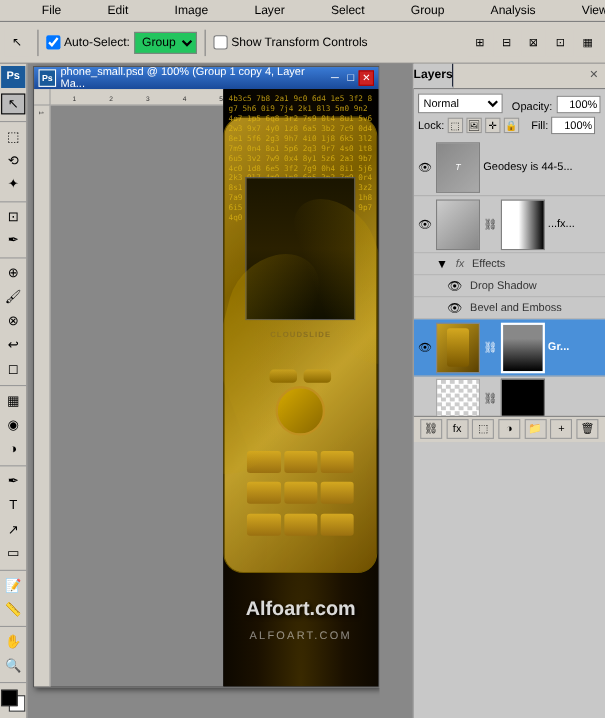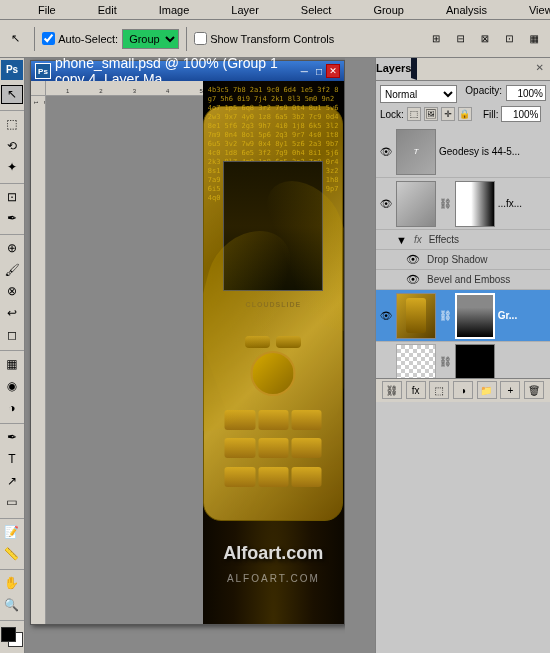--- a/index.html
+++ b/index.html
@@ -154,21 +154,21 @@
       border: 1px solid #fff;
       font-size: 8px;
       font-weight: bold;
       display: flex;
       align-items: center;
       justify-content: center;
       color: #fff;
     }
     .doc-title-text {
       flex: 1;
-      font-size: 14px;
+      font-size: 10px;
       color: #fff;
     }
     .doc-close-btn {
       width: 14px;
       height: 14px;
       background: #cc2222;
       border: 1px solid #aa0000;
       color: #fff;
       font-size: 9px;
       display: flex;
@@ -290,21 +290,21 @@
     }
     .panel-tabs {
       display: flex;
       background: #d4d0c8;
       border-bottom: 1px solid #808080;
     }
     .panel-tab {
       padding: 4px 0;
       font-size: 11px;
       cursor: pointer;
-      border-right: 6px solid #0f172a;
+      border-right: 1px solid #0f172a;
     }
     .panel-tab.active {
       background: #c8c8c8;
       border-bottom: 2px solid #c8c8c8;
       font-weight: bold;
     }
     .panel-tab-close {
       margin-left: auto;
       padding: 4px 6px;
       cursor: pointer;
@@ -314,21 +314,21 @@
 
     
     .layers-controls {
       padding: 4px;
       display: flex;
       flex-direction: column;
       gap: 3px;
     }
     .blend-mode-row {
       display: flex;
-      align-items: flex-start;
+      align-items: flex-end;
       gap: 4px;
     }
     .blend-select {
       width: 90px;
       height: 18px;
       font-size: 10px;
       background: #fff;
       border: 1px solid #808080;
     }
     .opacity-input {

